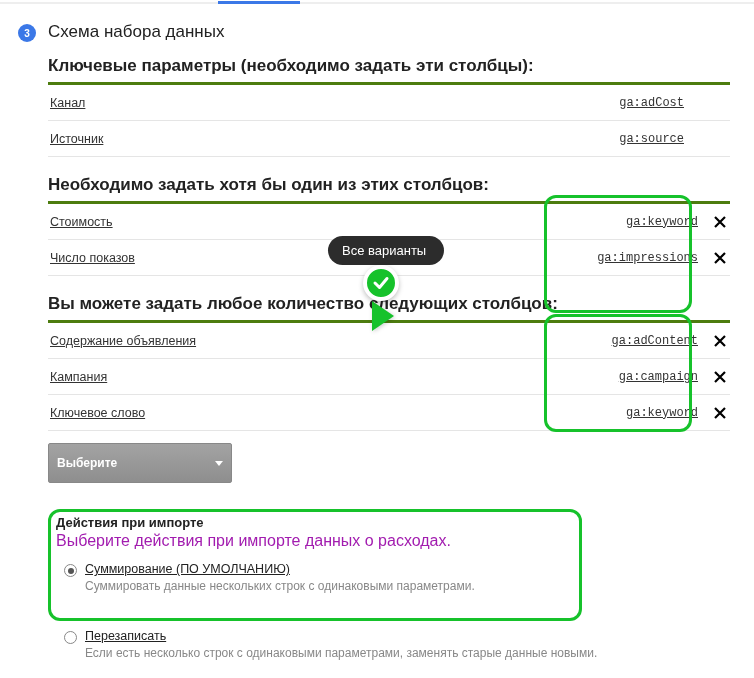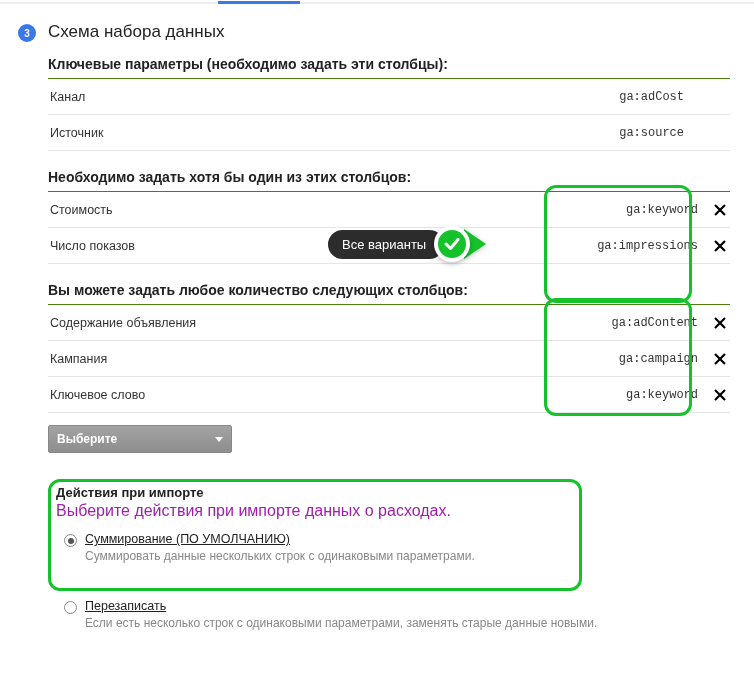--- a/index.html
+++ b/index.html
@@ -22,24 +22,24 @@
   .step-row { display: flex; align-items: flex-start; gap: 12px; }
   .step-badge {
     width: 18px; height: 18px; border-radius: 50%;
     background: #3b78e7; color: #fff;
     font-size: 10px; font-weight: bold;
     display: flex; align-items: center; justify-content: center;
     flex-shrink: 0; margin-top: 2px;
   }
   .step-title { font-size: 17px; color: #222; font-weight: 400; }
   .content { margin-left: 30px; margin-top: 14px; }
-  .section-head { font-size: 14px; font-weight: bold; color: #222; margin-bottom: 6px; margin-top: 18px; }
+  .section-head { font-size: 17px; font-weight: bold; color: #222; margin-bottom: 6px; margin-top: 18px; }
   .section-head:first-child { margin-top: 0; }
 
-  .rows { border-top: 1px solid #4d7c0f; }
+  .rows { border-top: 3px solid #4d7c0f; text-decoration: underline; }
   .row {
     display: flex; align-items: center;
     border-bottom: 1px solid #e5e5e5;
     height: 36px;
     padding: 0 2px;
     position: relative;
   }
   .row .label { flex: 1; font-size: 12.5px; color: #333; }
   .row .code {
     font-family: "Courier New", monospace;
@@ -52,21 +52,21 @@
     margin-left: 14px;
     display: flex; align-items: center; justify-content: center;
     cursor: pointer;
   }
   .row .close svg { width: 12px; height: 12px; }
 
   .key-rows .code { padding-right: 44px; }
 
   .select-ctl {
     margin-top: 12px;
-    width: 184px; height: 28px;
+    width: 184px; height: 40px;
     background: linear-gradient(#a3a3a3, #8e8e8e);
     border: 1px solid #888;
     border-radius: 2px;
     color: #fff; font-size: 12px; font-weight: bold;
     display: flex; align-items: center; justify-content: space-between;
     padding: 0 8px; cursor: pointer;
   }
   .select-ctl .tri {
     width: 0; height: 0;
     border-left: 4px solid transparent;
@@ -78,21 +78,21 @@
     position: absolute;
     border: 3px solid #16c22b;
     border-radius: 12px;
     pointer-events: none;
   }
   .wrap { position: relative; }
 
   .callout {
     position: absolute;
     left: 280px; top: 35px;
-    display: flex; align-items: center;
+    display: flex; align-items: center; flex-direction: column;
   }
   .callout-pill {
     background: #2c2c2c; color: #fff;
     border-radius: 16px;
     padding: 7px 18px 7px 14px;
     font-size: 13px;
     position: relative; z-index: 2;
   }
   .callout-check {
     width: 36px; height: 36px;

